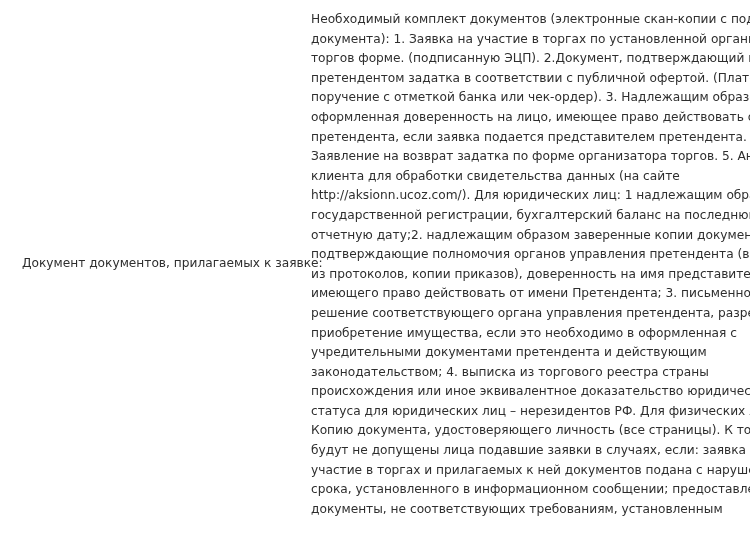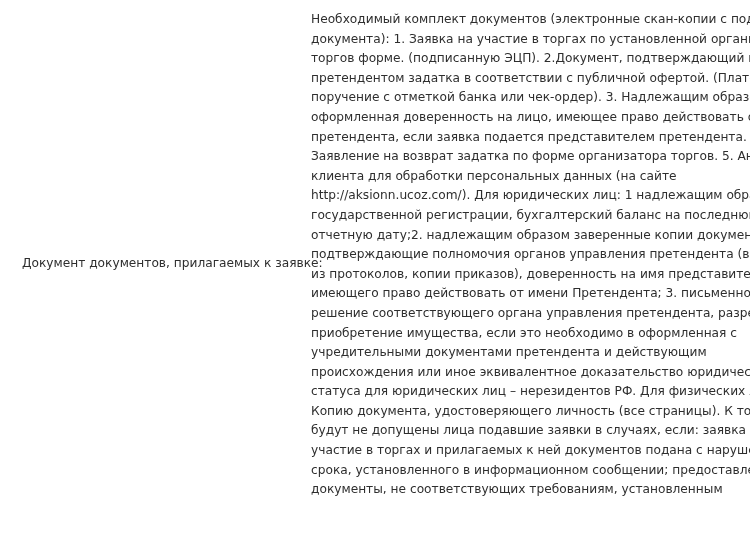--- a/index.html
+++ b/index.html
@@ -17,30 +17,31 @@
   <div class="label">Документ документов, прилагаемых к заявке:</div>
   <div class="value">
     <span class="line">Необходимый комплект документов (электронные скан-копии с подлинника</span>
     <span class="line">документа): 1. Заявка на участие в торгах по установленной организатором</span>
     <span class="line">торгов форме. (подписанную ЭЦП). 2.Документ, подтверждающий внесение</span>
     <span class="line">претендентом задатка в соответствии с публичной офертой. (Платежное</span>
     <span class="line">поручение с отметкой банка или чек-ордер). 3. Надлежащим образом</span>
     <span class="line">оформленная доверенность на лицо, имеющее право действовать от имени</span>
     <span class="line">претендента, если заявка подается представителем претендента. 4.</span>
     <span class="line">Заявление на возврат задатка по форме организатора торгов. 5. Анкета</span>
-    <span class="line">клиента для обработки персональных данных (на сайте</span>
+    <span class="line">клиента для обработки свидетельства данных (на сайте</span>
     <span class="line">http://aksionn.ucoz.com/). Для юридических лиц: 1 надлежащим образом</span>
     <span class="line">государственной регистрации, бухгалтерский баланс на последнюю</span>
     <span class="line">отчетную дату;2. надлежащим образом заверенные копии документов,</span>
     <span class="line">подтверждающие полномочия органов управления претендента (выписки</span>
     <span class="line">из протоколов, копии приказов), доверенность на имя представителя,</span>
     <span class="line">имеющего право действовать от имени Претендента; 3. письменное</span>
     <span class="line">решение соответствующего органа управления претендента, разрешающее</span>
     <span class="line">приобретение имущества, если это необходимо в оформленная с</span>
     <span class="line">учредительными документами претендента и действующим</span>
+    <span class="line">законодательством; 4. выписка из торгового реестра страны</span>
     <span class="line">происхождения или иное эквивалентное доказательство юридического</span>
     <span class="line">статуса для юридических лиц – нерезидентов РФ. Для физических лиц:</span>
     <span class="line">Копию документа, удостоверяющего личность (все страницы). К торгам</span>
     <span class="line">будут не допущены лица подавшие заявки в случаях, если: заявка на</span>
     <span class="line">участие в торгах и прилагаемых к ней документов подана с нарушением</span>
     <span class="line">срока, установленного в информационном сообщении; предоставленные</span>
     <span class="line">документы, не соответствующих требованиям, установленным</span>
 
   </div>
 </div>

